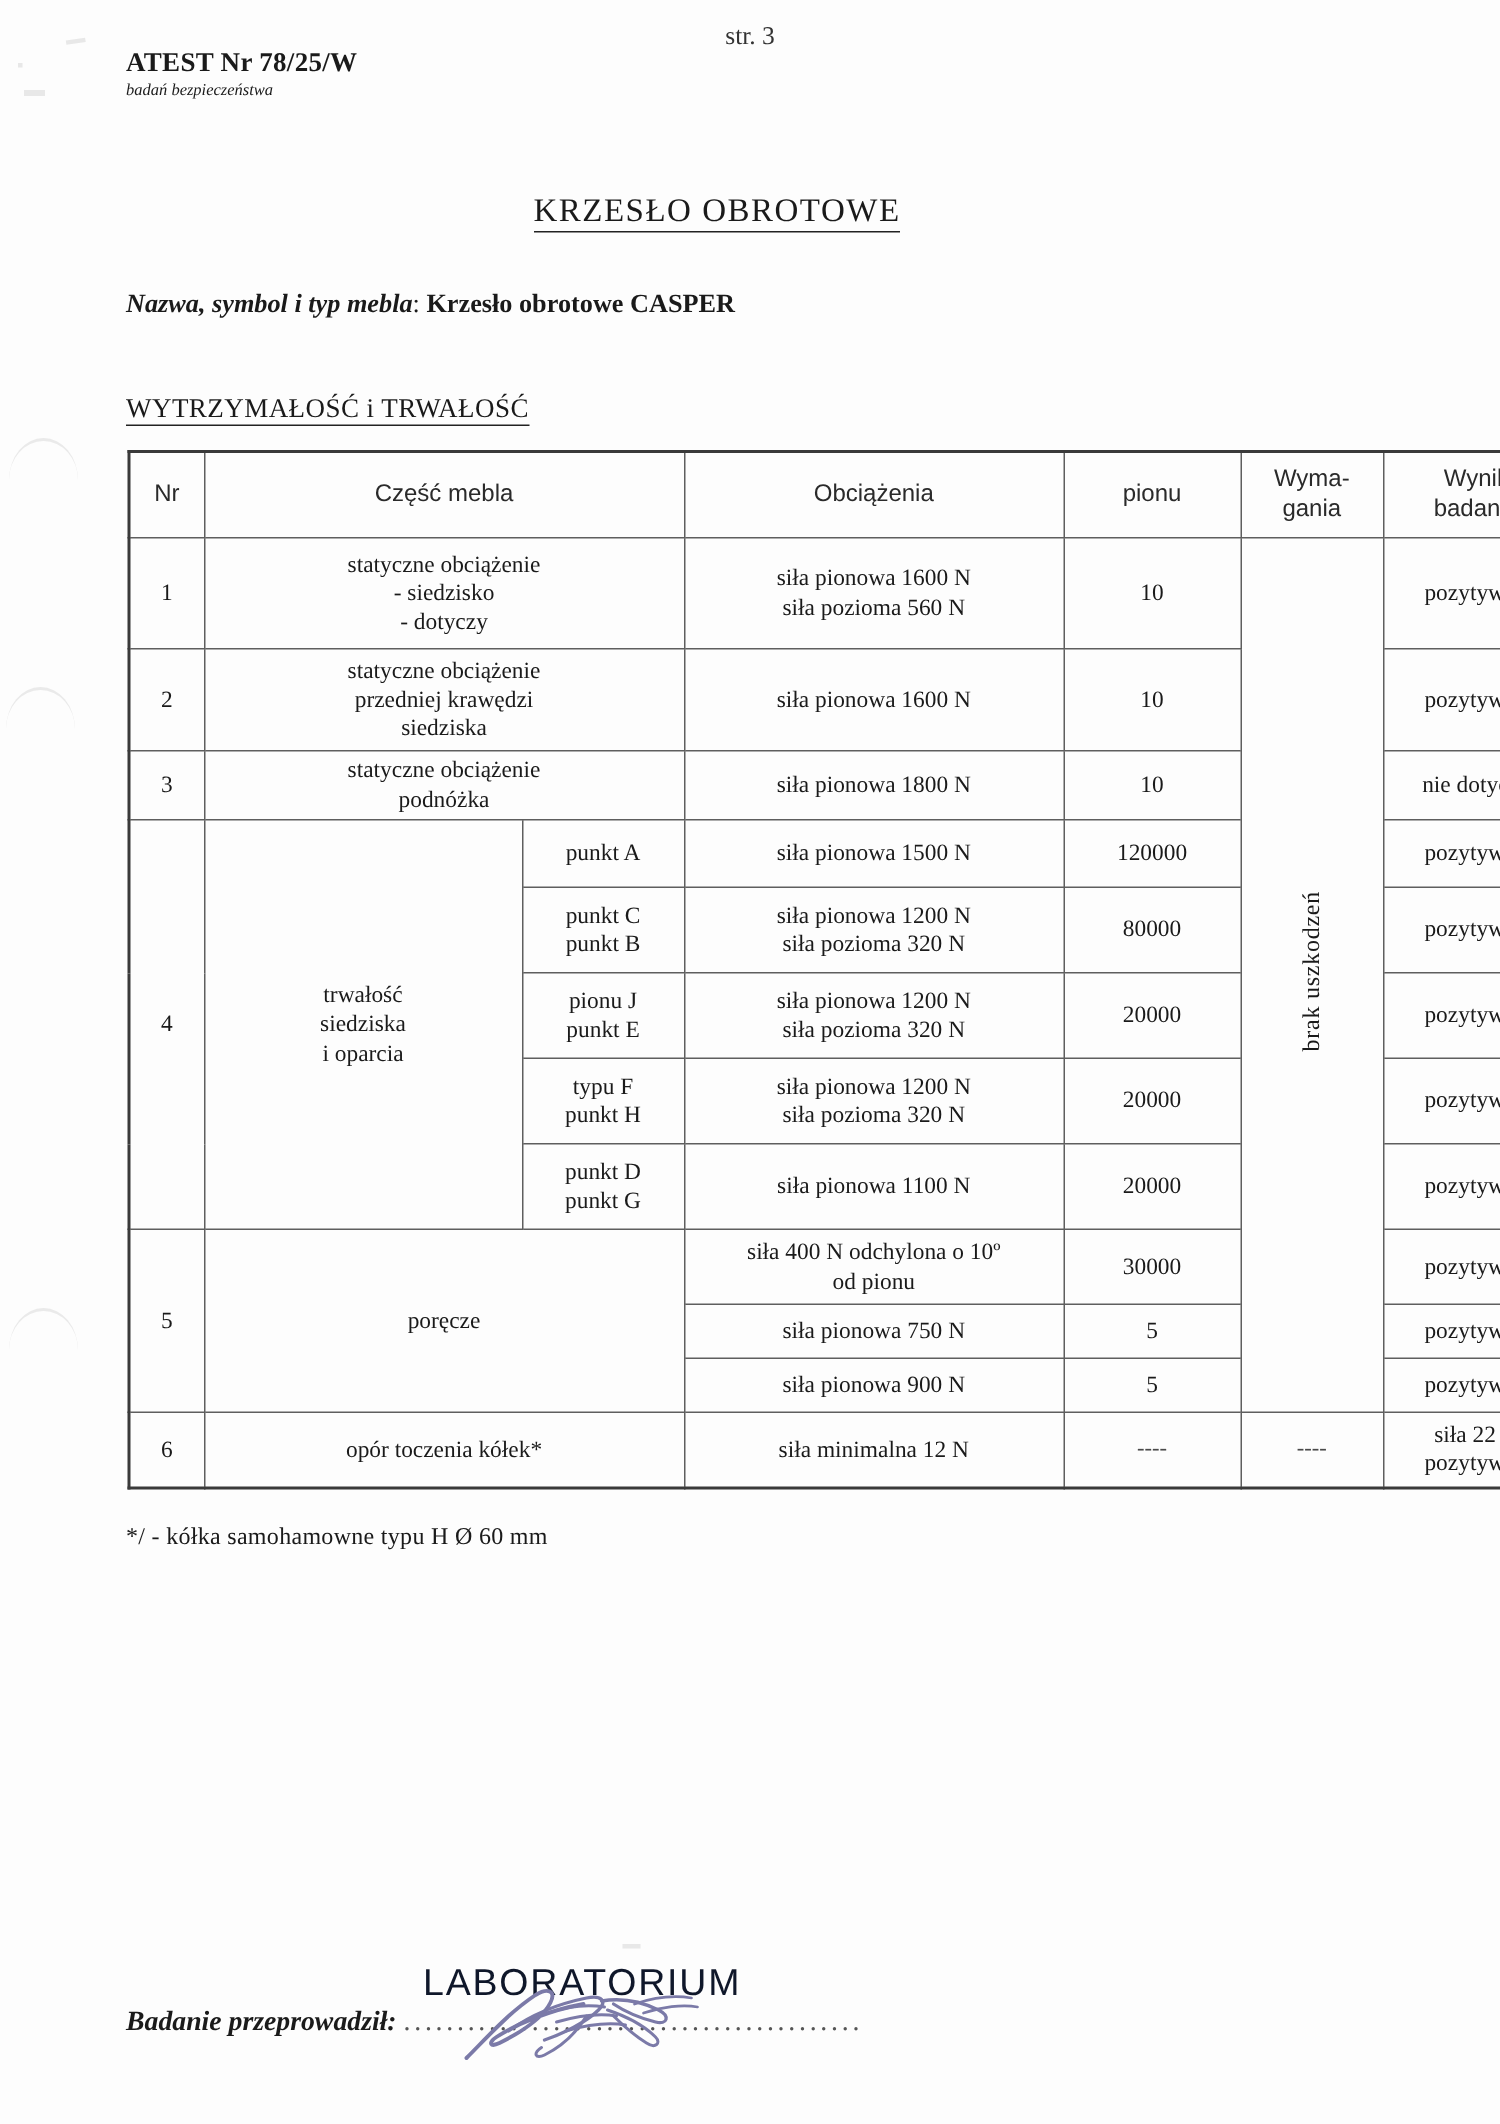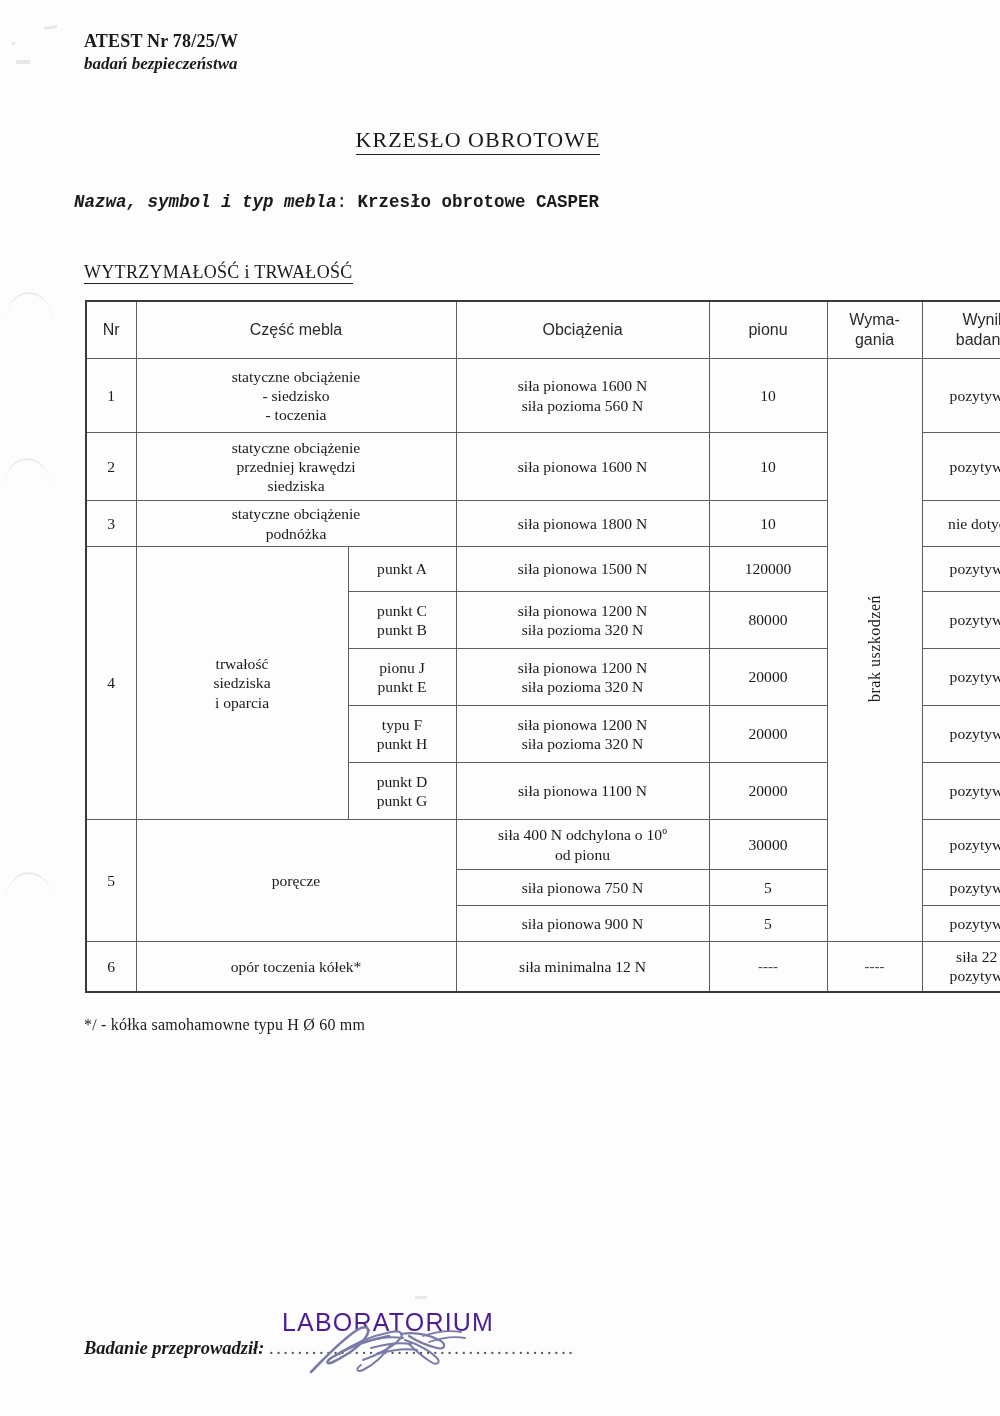--- a/index.html
+++ b/index.html
@@ -54,44 +54,43 @@
     left: 84px;
     font-weight: bold;
     font-size: 18px;
     letter-spacing: .2px;
   }
   .atest-sub {
     position: absolute;
     top: 54px;
     left: 84px;
     font-style: italic;
-    font-weight: bold;
-    font-size: 17px;
+    font-weight: normal;
+    font-size: 11px;
   }
 
   .doc-title {
     position: absolute;
     top: 127px;
     left: 0;
     width: 956px;
     text-align: center;
     font-size: 22px;
     letter-spacing: 1px;
   }
   .doc-title span {
     border-bottom: 1.6px solid #222;
     padding-bottom: 2px;
   }
 
   .furniture-line {
     position: absolute;
     top: 192px;
-    left: 74px;
+    left: 84px;
     font-size: 17.5px;
-    font-family: Liberation Mono, monospace;
   }
   .furniture-line .lbl {
     font-style: italic;
     font-weight: bold;
   }
   .furniture-line .val {
     font-weight: bold;
   }
 
   .section-head {
@@ -188,21 +187,21 @@
   }
 
   
   .stamp {
     position: absolute;
     top: 1308px;
     left: 282px;
     font-family: "Liberation Sans", sans-serif;
     font-size: 25px;
     letter-spacing: 1.2px;
-    color: #4c1d95;
+    color: #0f172a;
     user-select: none;
   }
   .sig-line {
     position: absolute;
     top: 1338px;
     left: 84px;
     font-size: 18.5px;
     font-style: italic;
     font-weight: bold;
     white-space: nowrap;
@@ -228,20 +227,21 @@
 <div class="page">
 
   <div class="punch-arc" style="left:6px; top:292px;"></div>
   <div class="punch-arc" style="left:4px; top:458px;"></div>
   <div class="punch-arc" style="left:6px; top:872px;"></div>
   <div class="speck" style="left:44px; top:26px; width:13px; height:3px; transform:rotate(-8deg);"></div>
   <div class="speck" style="left:12px; top:42px; width:3px; height:3px;"></div>
   <div class="speck" style="left:16px; top:60px; width:14px; height:4px;"></div>
   <div class="speck" style="left:415px; top:1296px; width:12px; height:3px;"></div>
 
+  <div class="str-page">str. 3</div>
   <div class="atest-title">ATEST Nr 78/25/W</div>
   <div class="atest-sub">badań bezpieczeństwa</div>
 
   <div class="doc-title">
     <span>KRZESŁO   OBROTOWE</span>
   </div>
 
   <div class="furniture-line">
     <span class="lbl">Nazwa, symbol i typ mebla</span><span class="lbl2">:</span>
     <span class="val">Krzesło obrotowe CASPER</span>
@@ -278,21 +278,21 @@
           </th>
         </tr>
       </thead>
       <tbody>
 
         <tr class="major" style="height:74px;">
           <td>1</td>
           <td class="left" colspan="2">
             <div>statyczne obciążenie</div>
             <div>- siedzisko</div>
-            <div>- toczenia</div>
+            <div>- dotyczy</div>
           </td>
           <td>
             <div>siła pionowa 1600 N</div>
             <div>siła pozioma 560 N</div>
           </td>
           <td>10</td>
           <td class="req-vert" rowspan="11">
             <div class="vert-inner">brak uszkodzeń</div>
           </td>
           <td>pozytywny</td>

